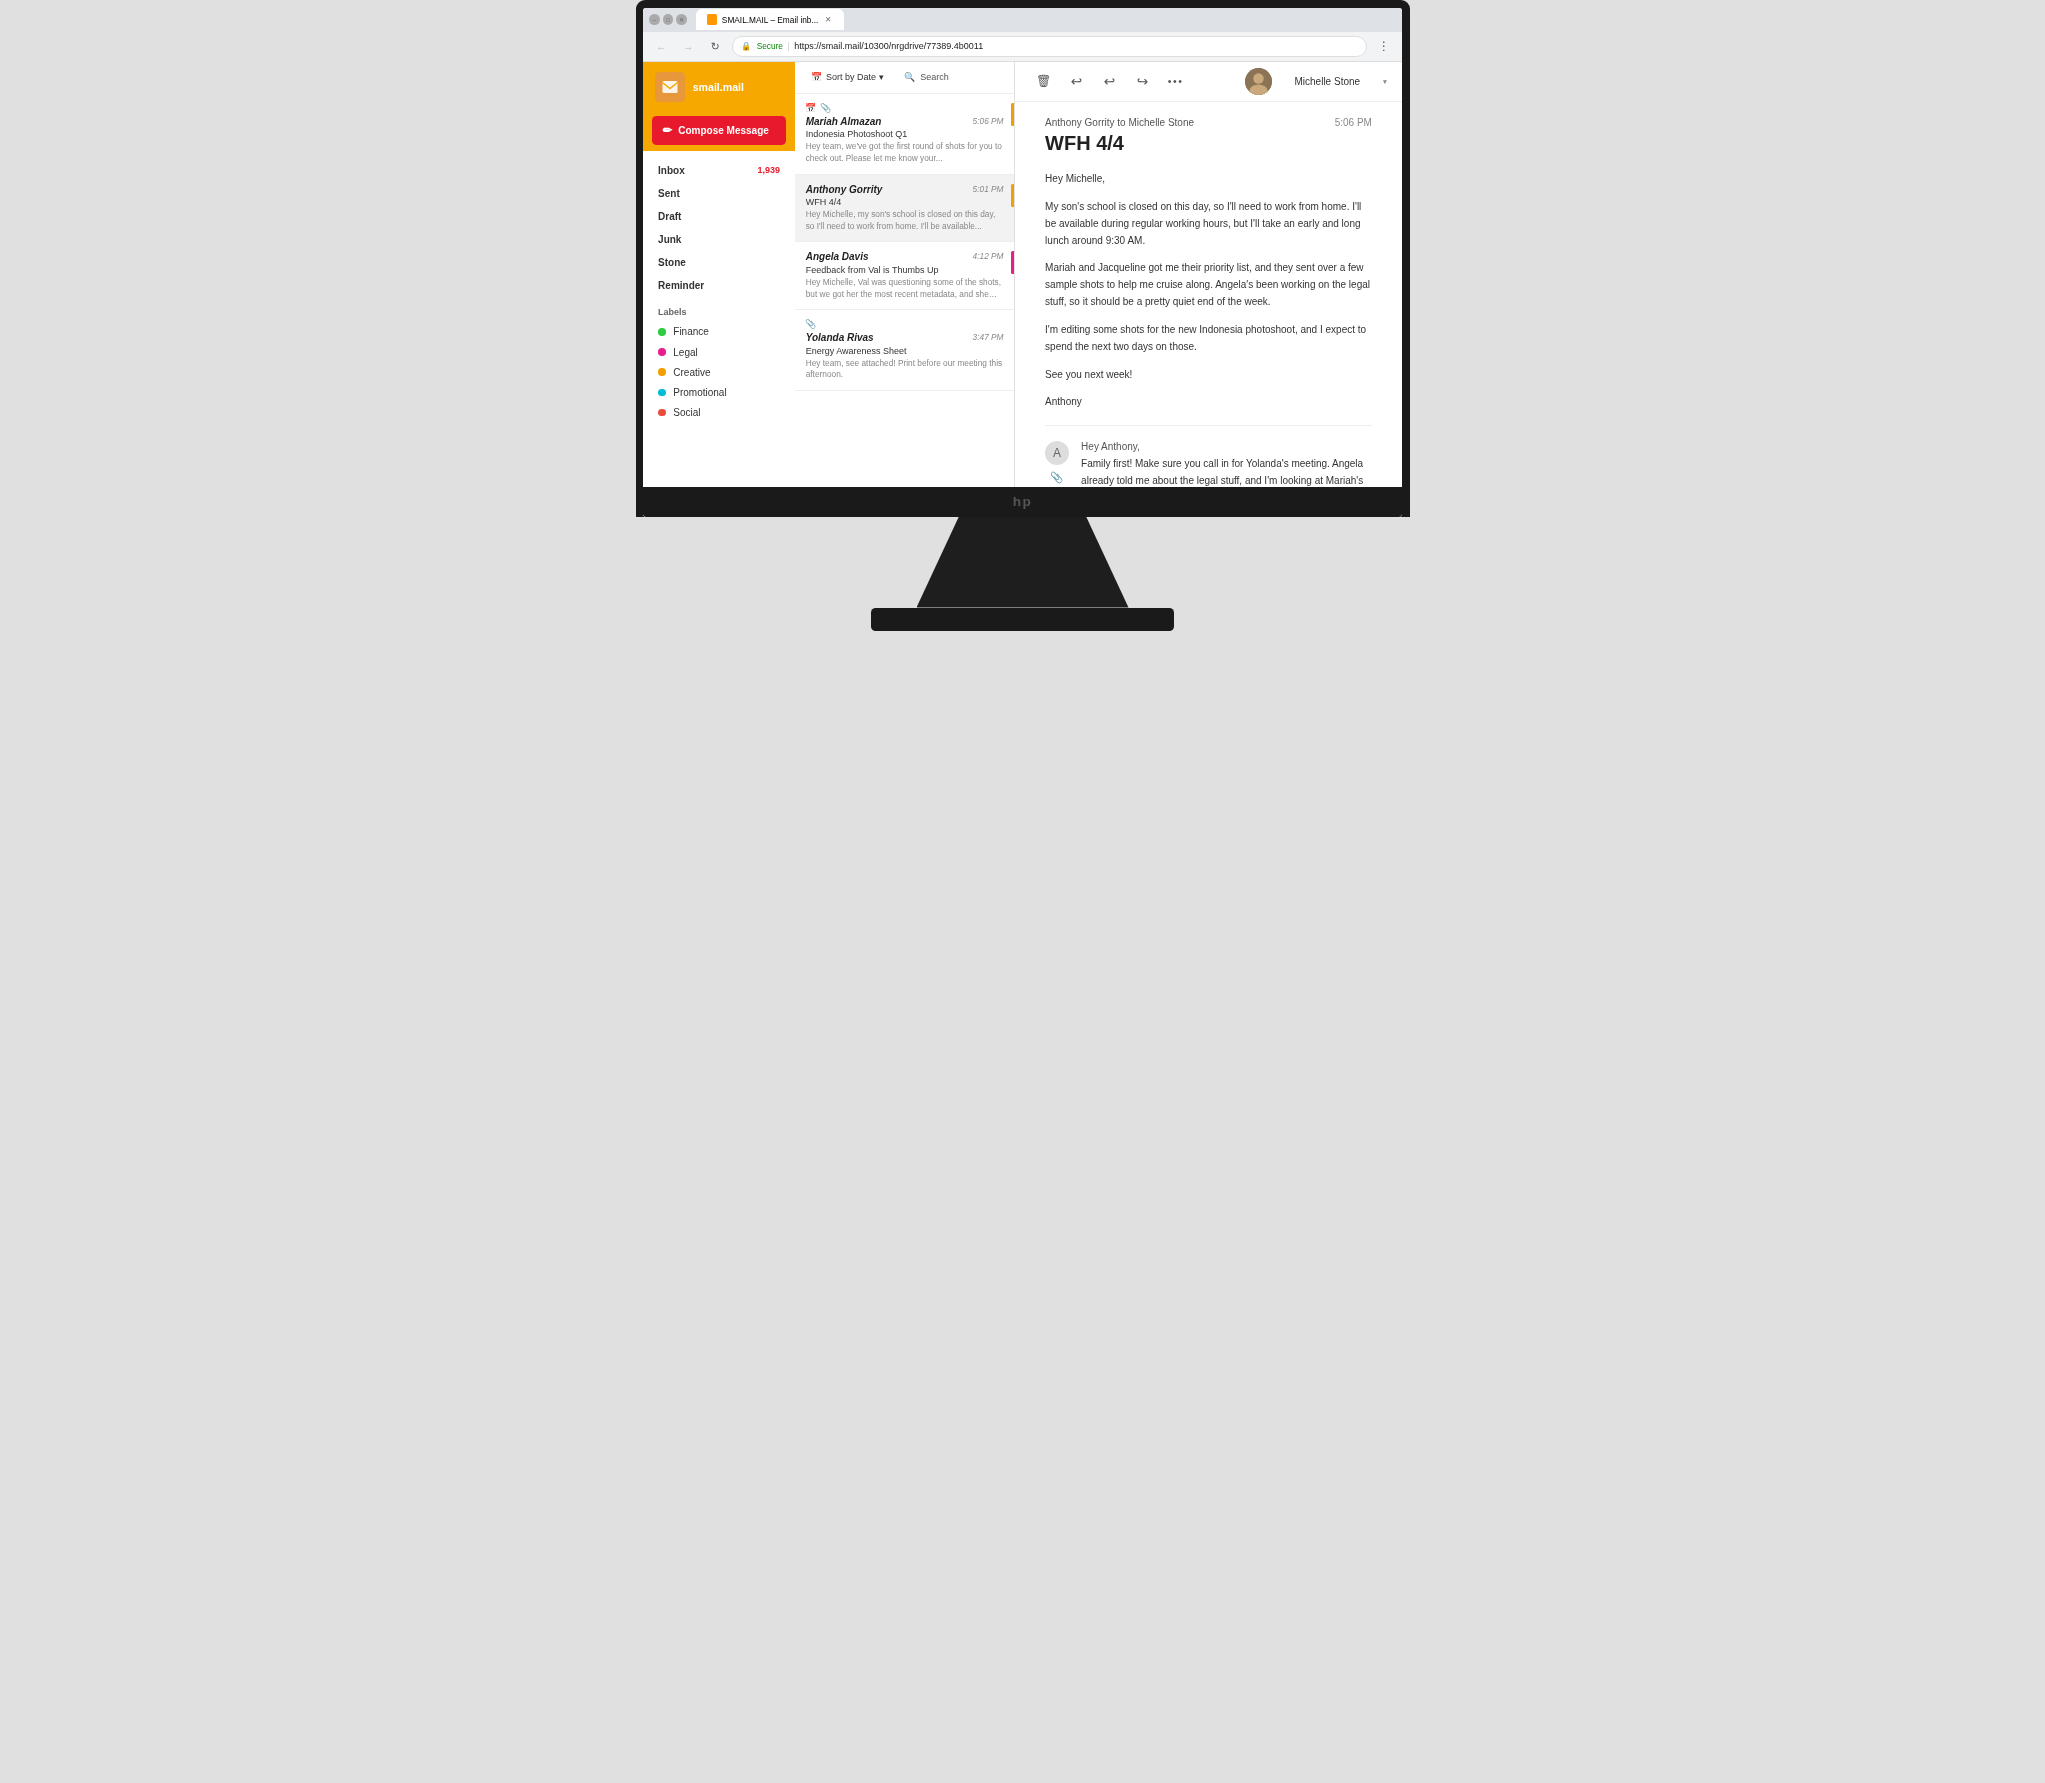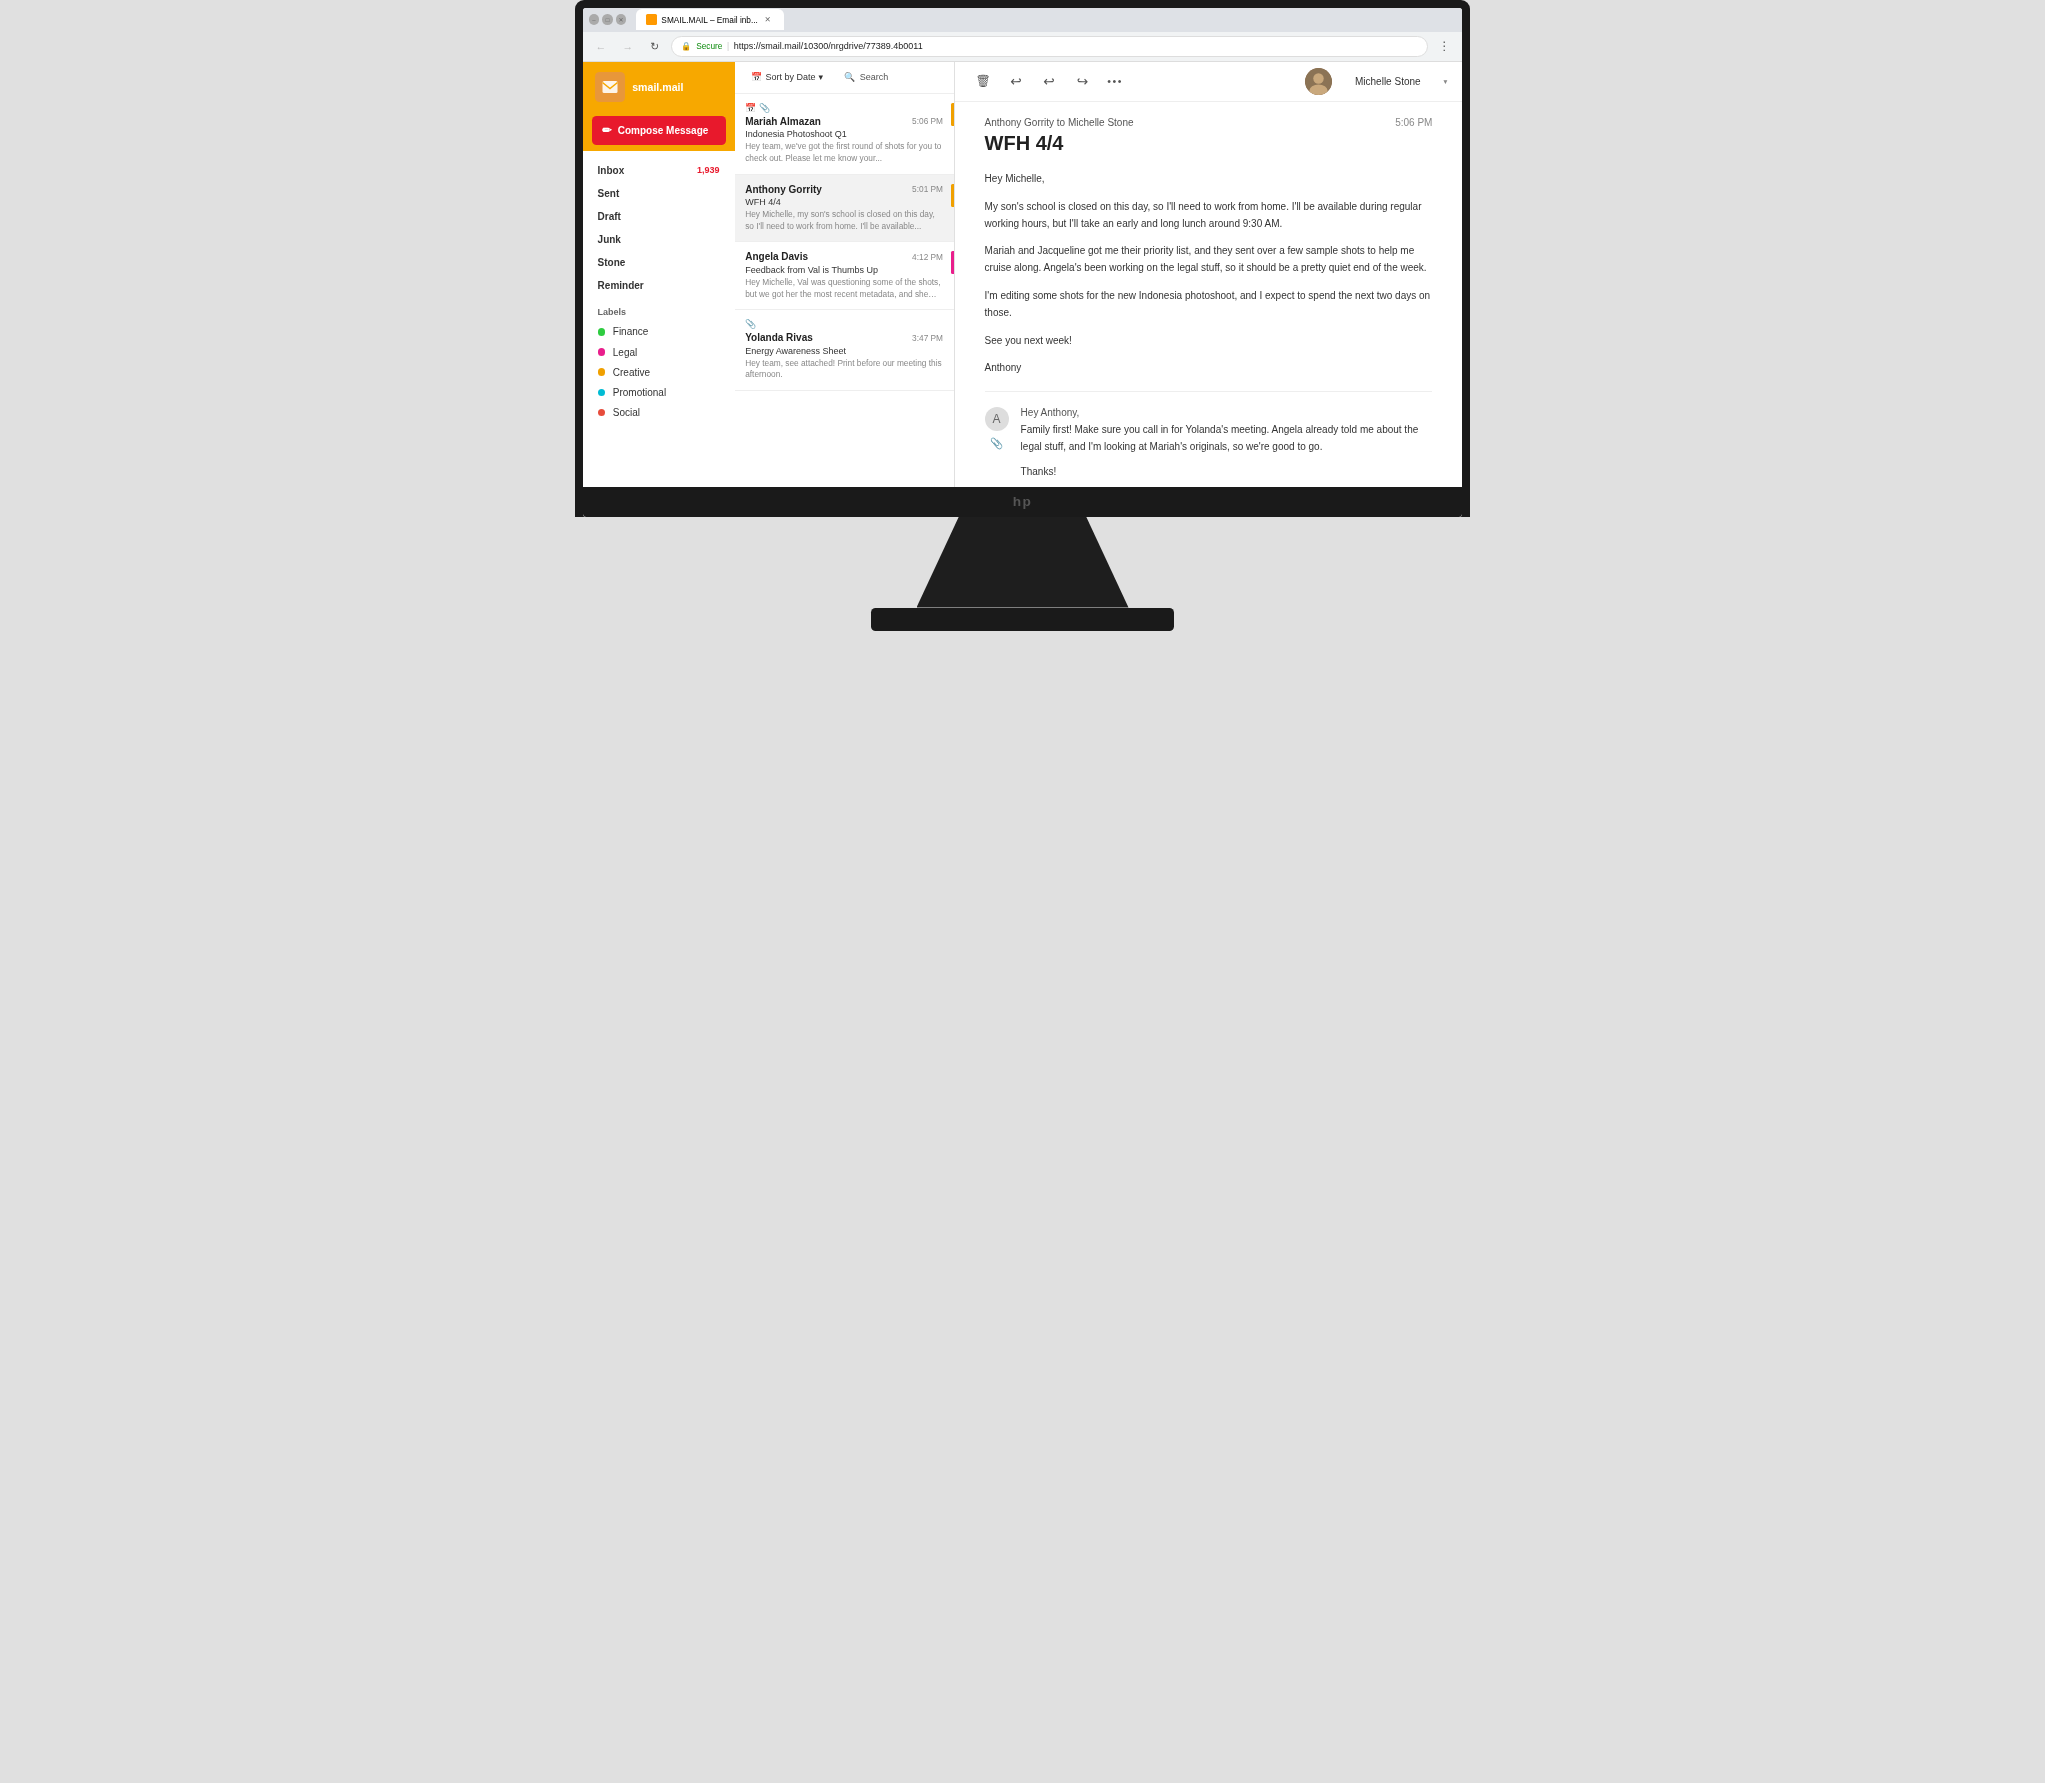--- a/index.html
+++ b/index.html
@@ -8,21 +8,21 @@
       display: flex;
       flex-direction: column;
       align-items: center;
       justify-content: flex-start;
       min-height: 100vh;
       font-family: 'Segoe UI', Arial, sans-serif;
     }
 
     
     .monitor-outer {
-      width: 895px;
+      width: 774px;
       background: #1a1a1a;
       border-radius: 9px 9px 0 0;
       padding: 7.6px 7.6px 0 7.6px;
       margin-top: 0;
     }
     .monitor-screen {
       background: #fff;
       border-radius: 3px;
       overflow: hidden;
       width: 100%;
@@ -311,22 +311,23 @@
       padding: 9px 10.6px;
       border-bottom: 0.8px solid #eee;
       cursor: pointer;
       position: relative;
     }
     .email-item.selected { background: #f0f4ff; }
     .email-item.selected { background: #f7f7f7; }
     .email-item-header {
       display: flex;
       justify-content: space-between;
-      align-items: center;
+      align-items: flex-start;
       margin-bottom: 2.3px;
+      font-style: italic;
     }
     .email-sender {
       font-size: 10px;
       font-weight: 600;
       color: #222;
     }
     .email-time {
       font-size: 8.3px;
       color: #888;
     }

